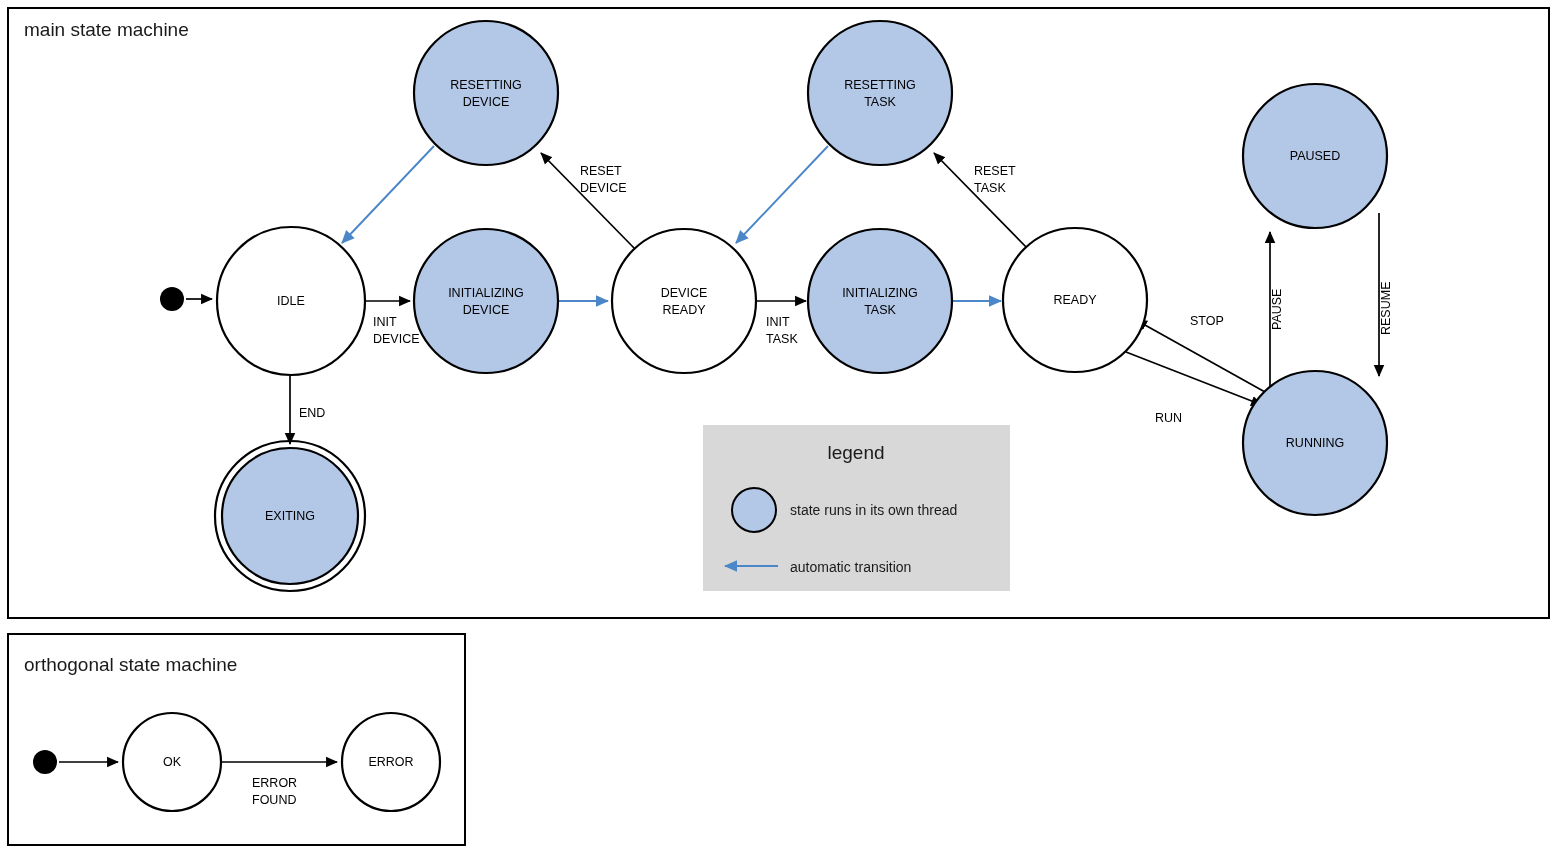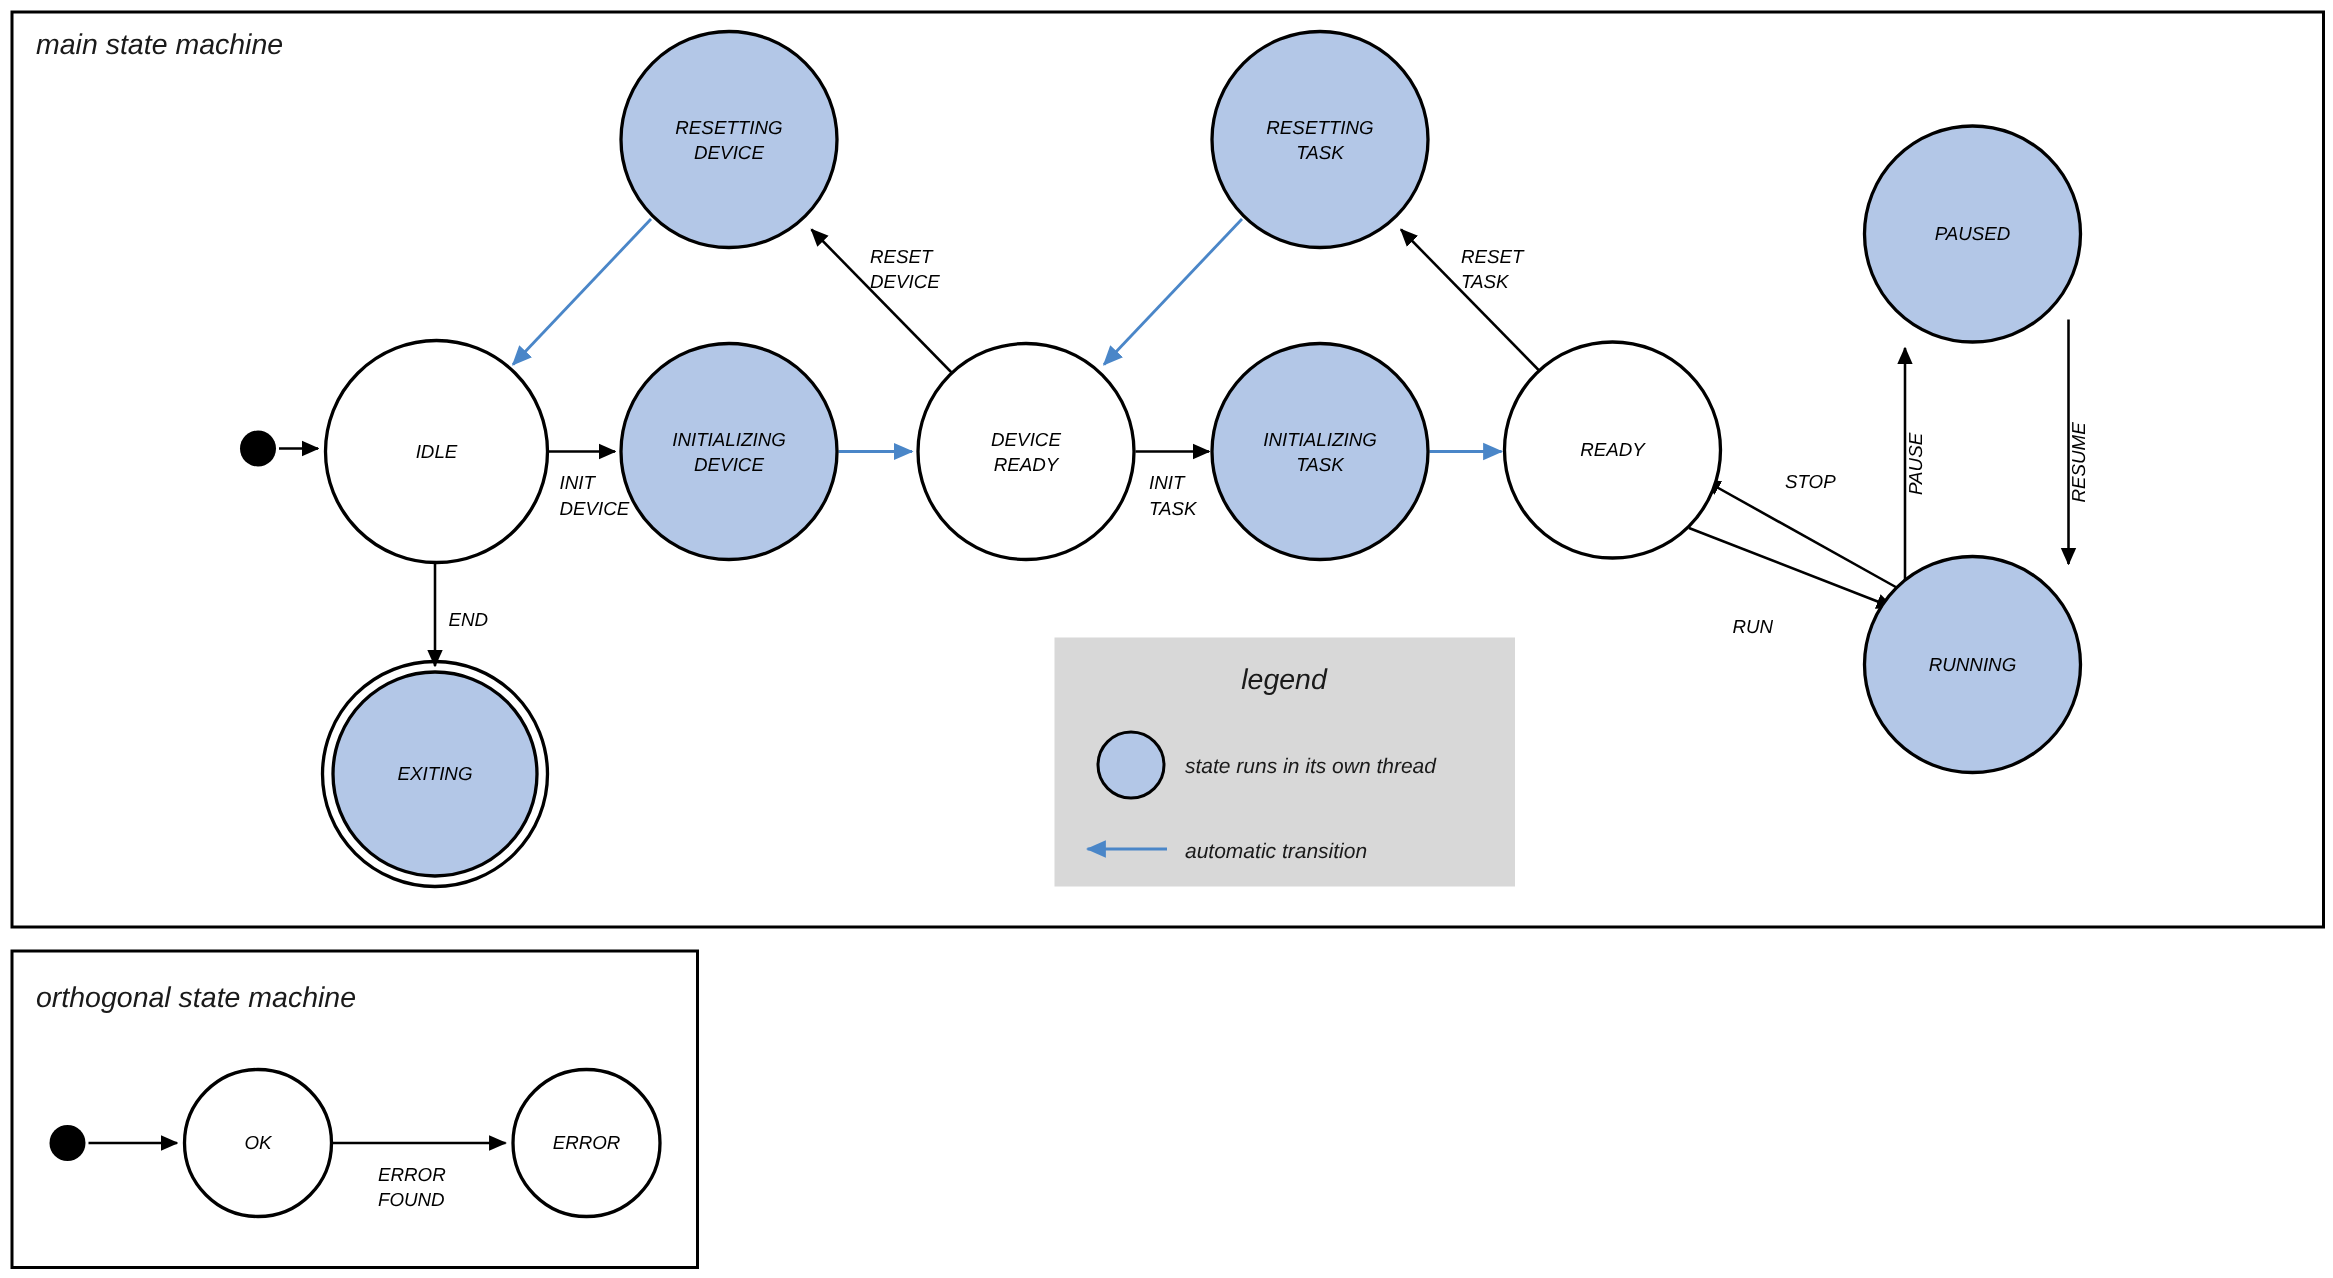--- a/index.html
+++ b/index.html
@@ -11,21 +11,20 @@
   body {
     width: 1555px;
     height: 852px;
     font-family: "Liberation Sans", "DejaVu Sans", sans-serif;
     overflow: hidden;
   }
   #diagram-root {
     position: relative;
     width: 1264px;
     height: 852px;
-    font-style: italic;
   }
   svg.diagram {
     display: block;
     width: 1555px;
     height: 852px;
   }
   .frame-rect {
     fill: #ffffff;
     stroke: #000000;
     stroke-width: 2;

